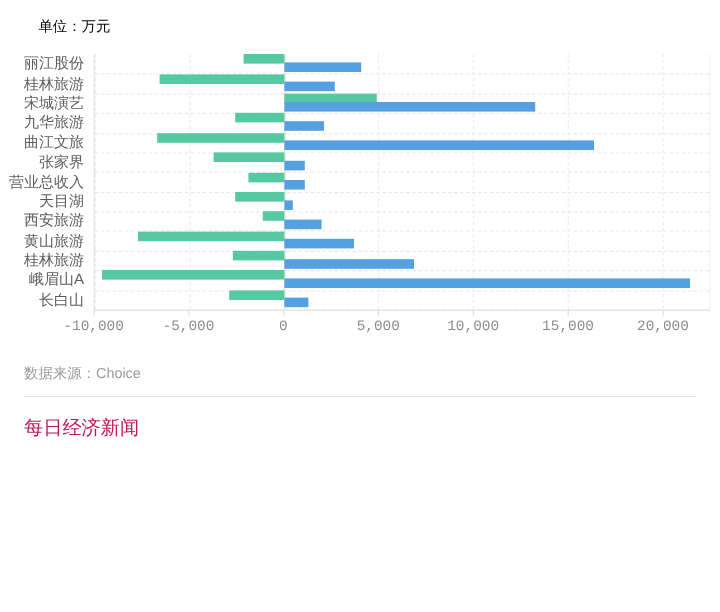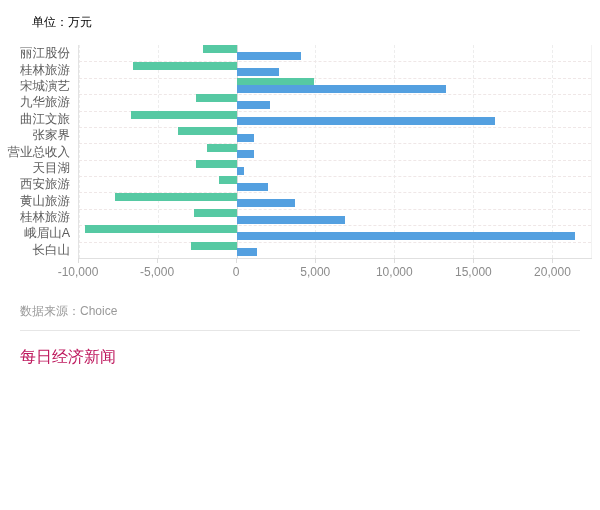--- a/index.html
+++ b/index.html
@@ -132,20 +132,21 @@
     height: 5px;
     border-left: 1px solid #dcdcdc;
   }
   .tick-label {
     position: absolute;
     top: 7px;
     font-size: 12px;
     color: #8c8c8c;
     transform: translateX(-50%);
     white-space: nowrap;
+    font-family: Liberation Mono, monospace;
   }
 
   
   .legend {
     margin-top: 6px;
     display: flex;
     justify-content: center;
     align-items: center;
     gap: 26px;
   }

